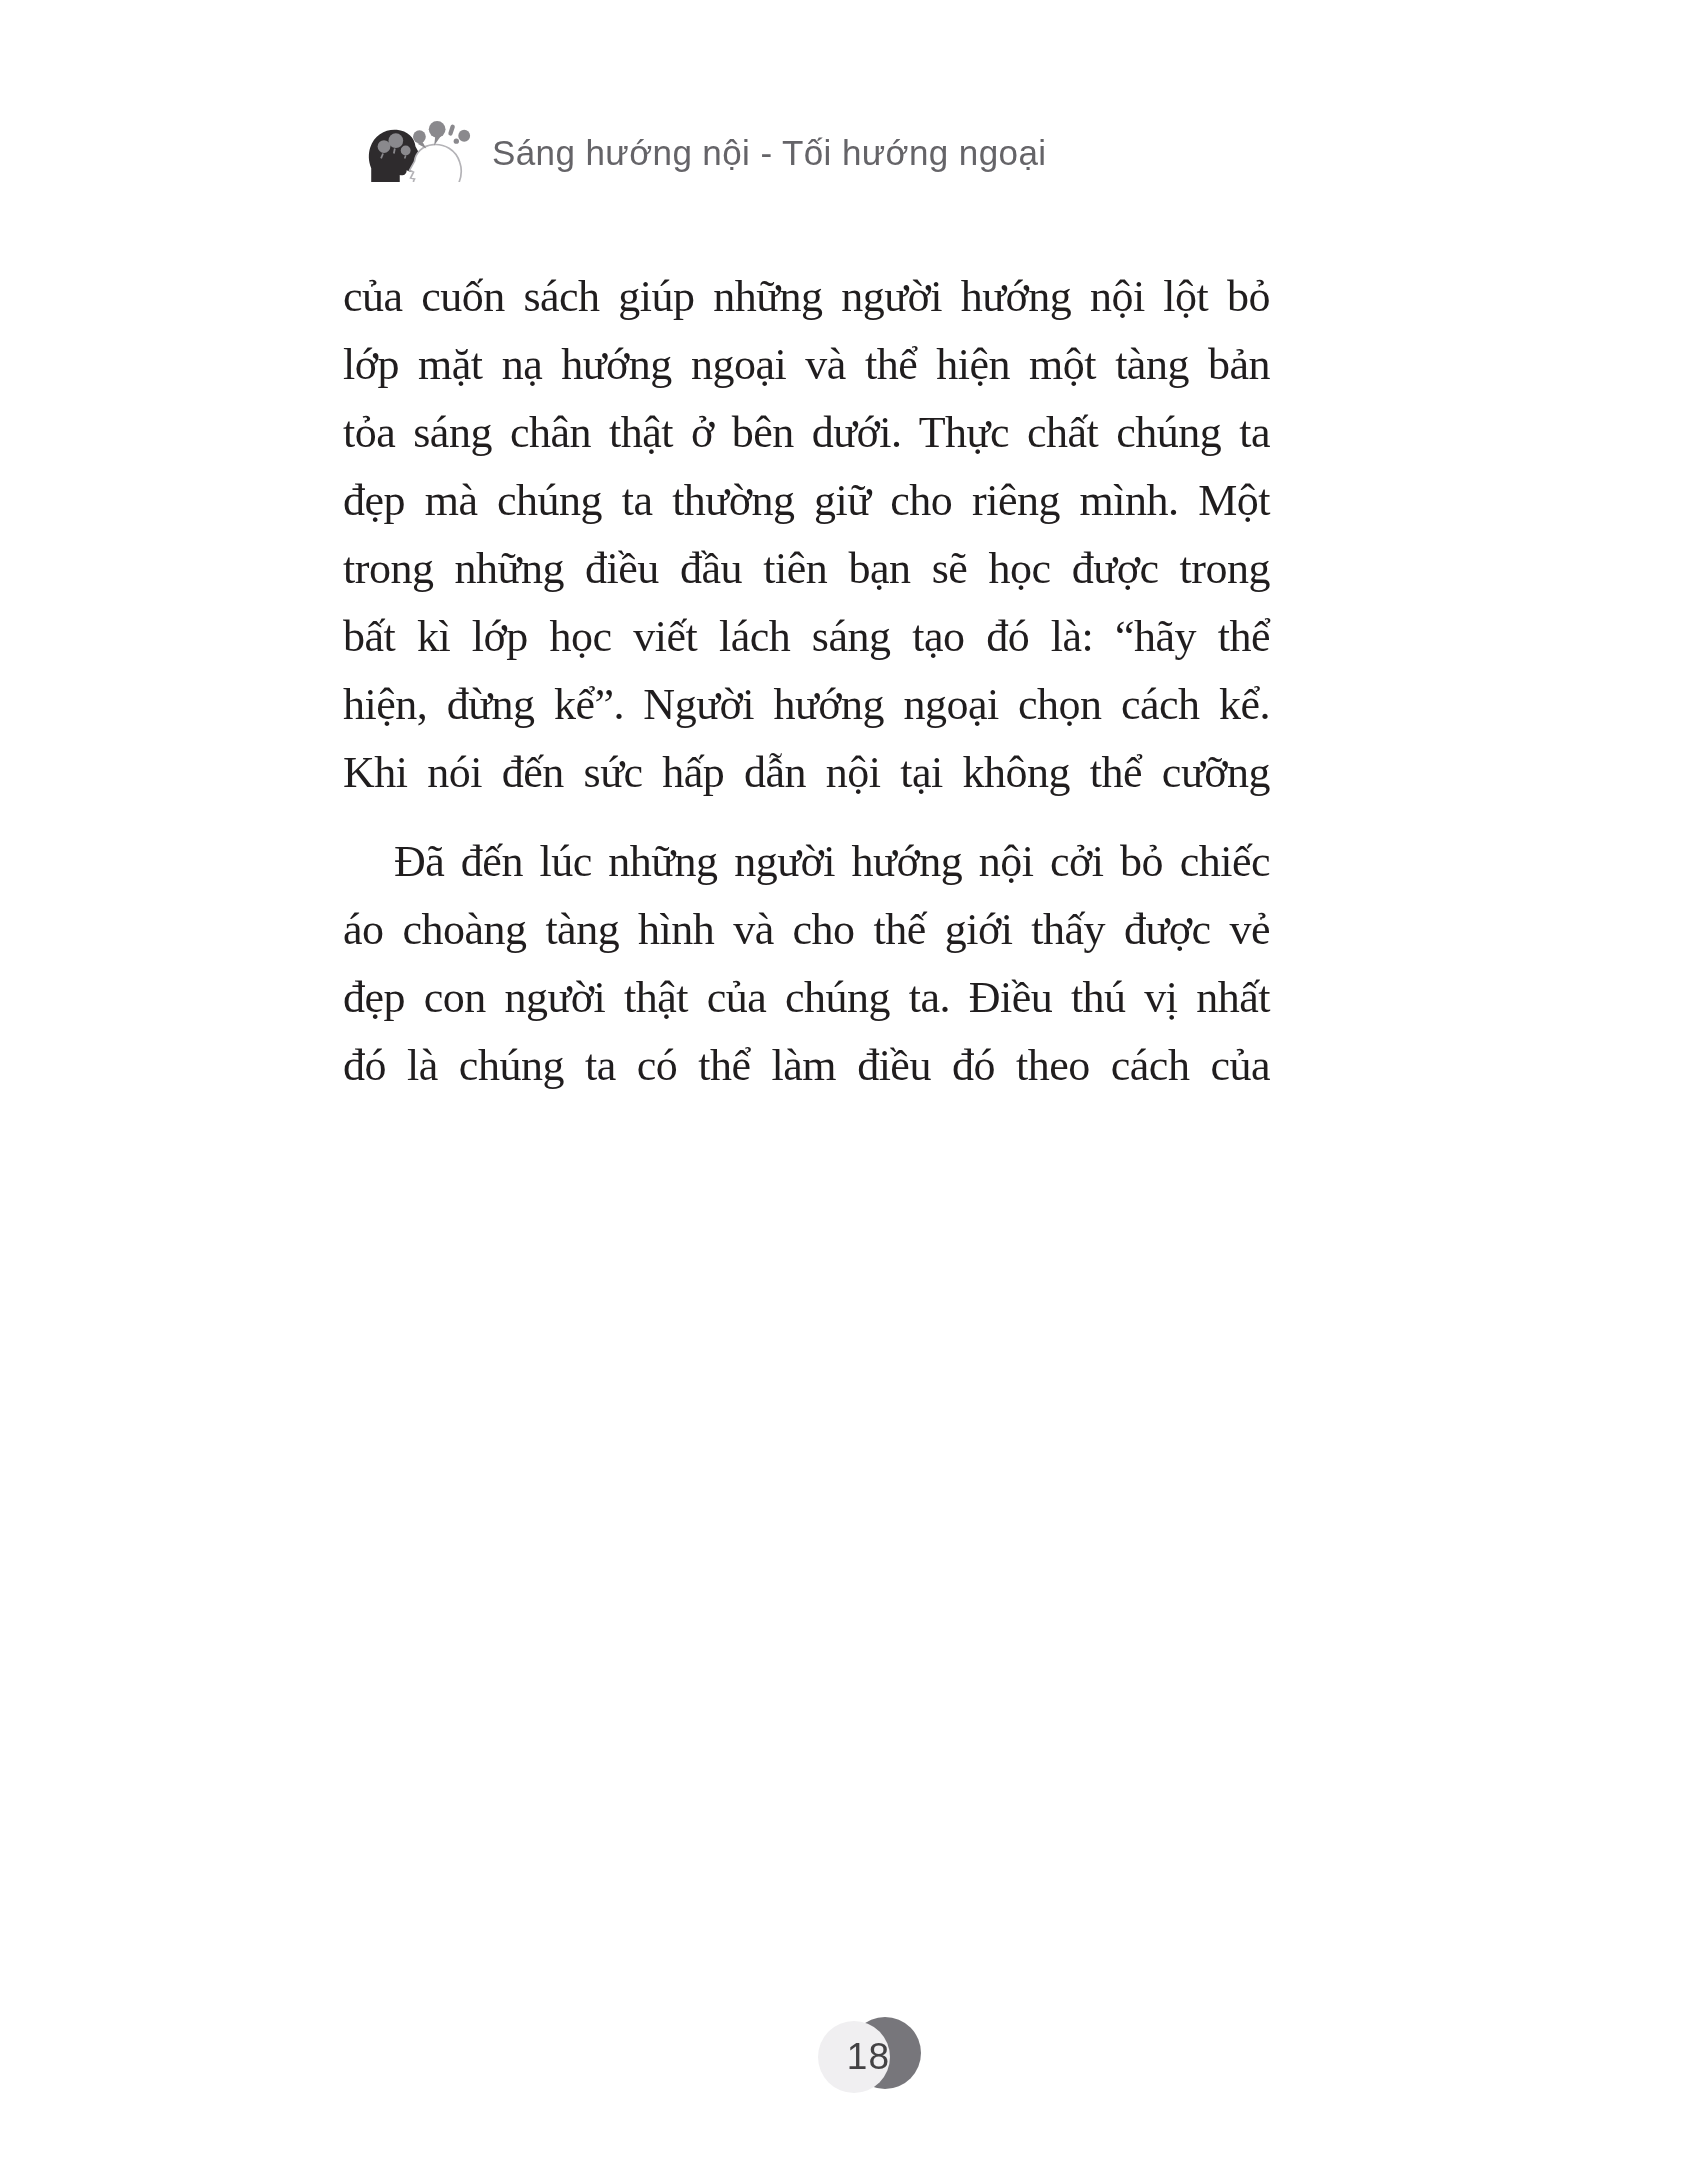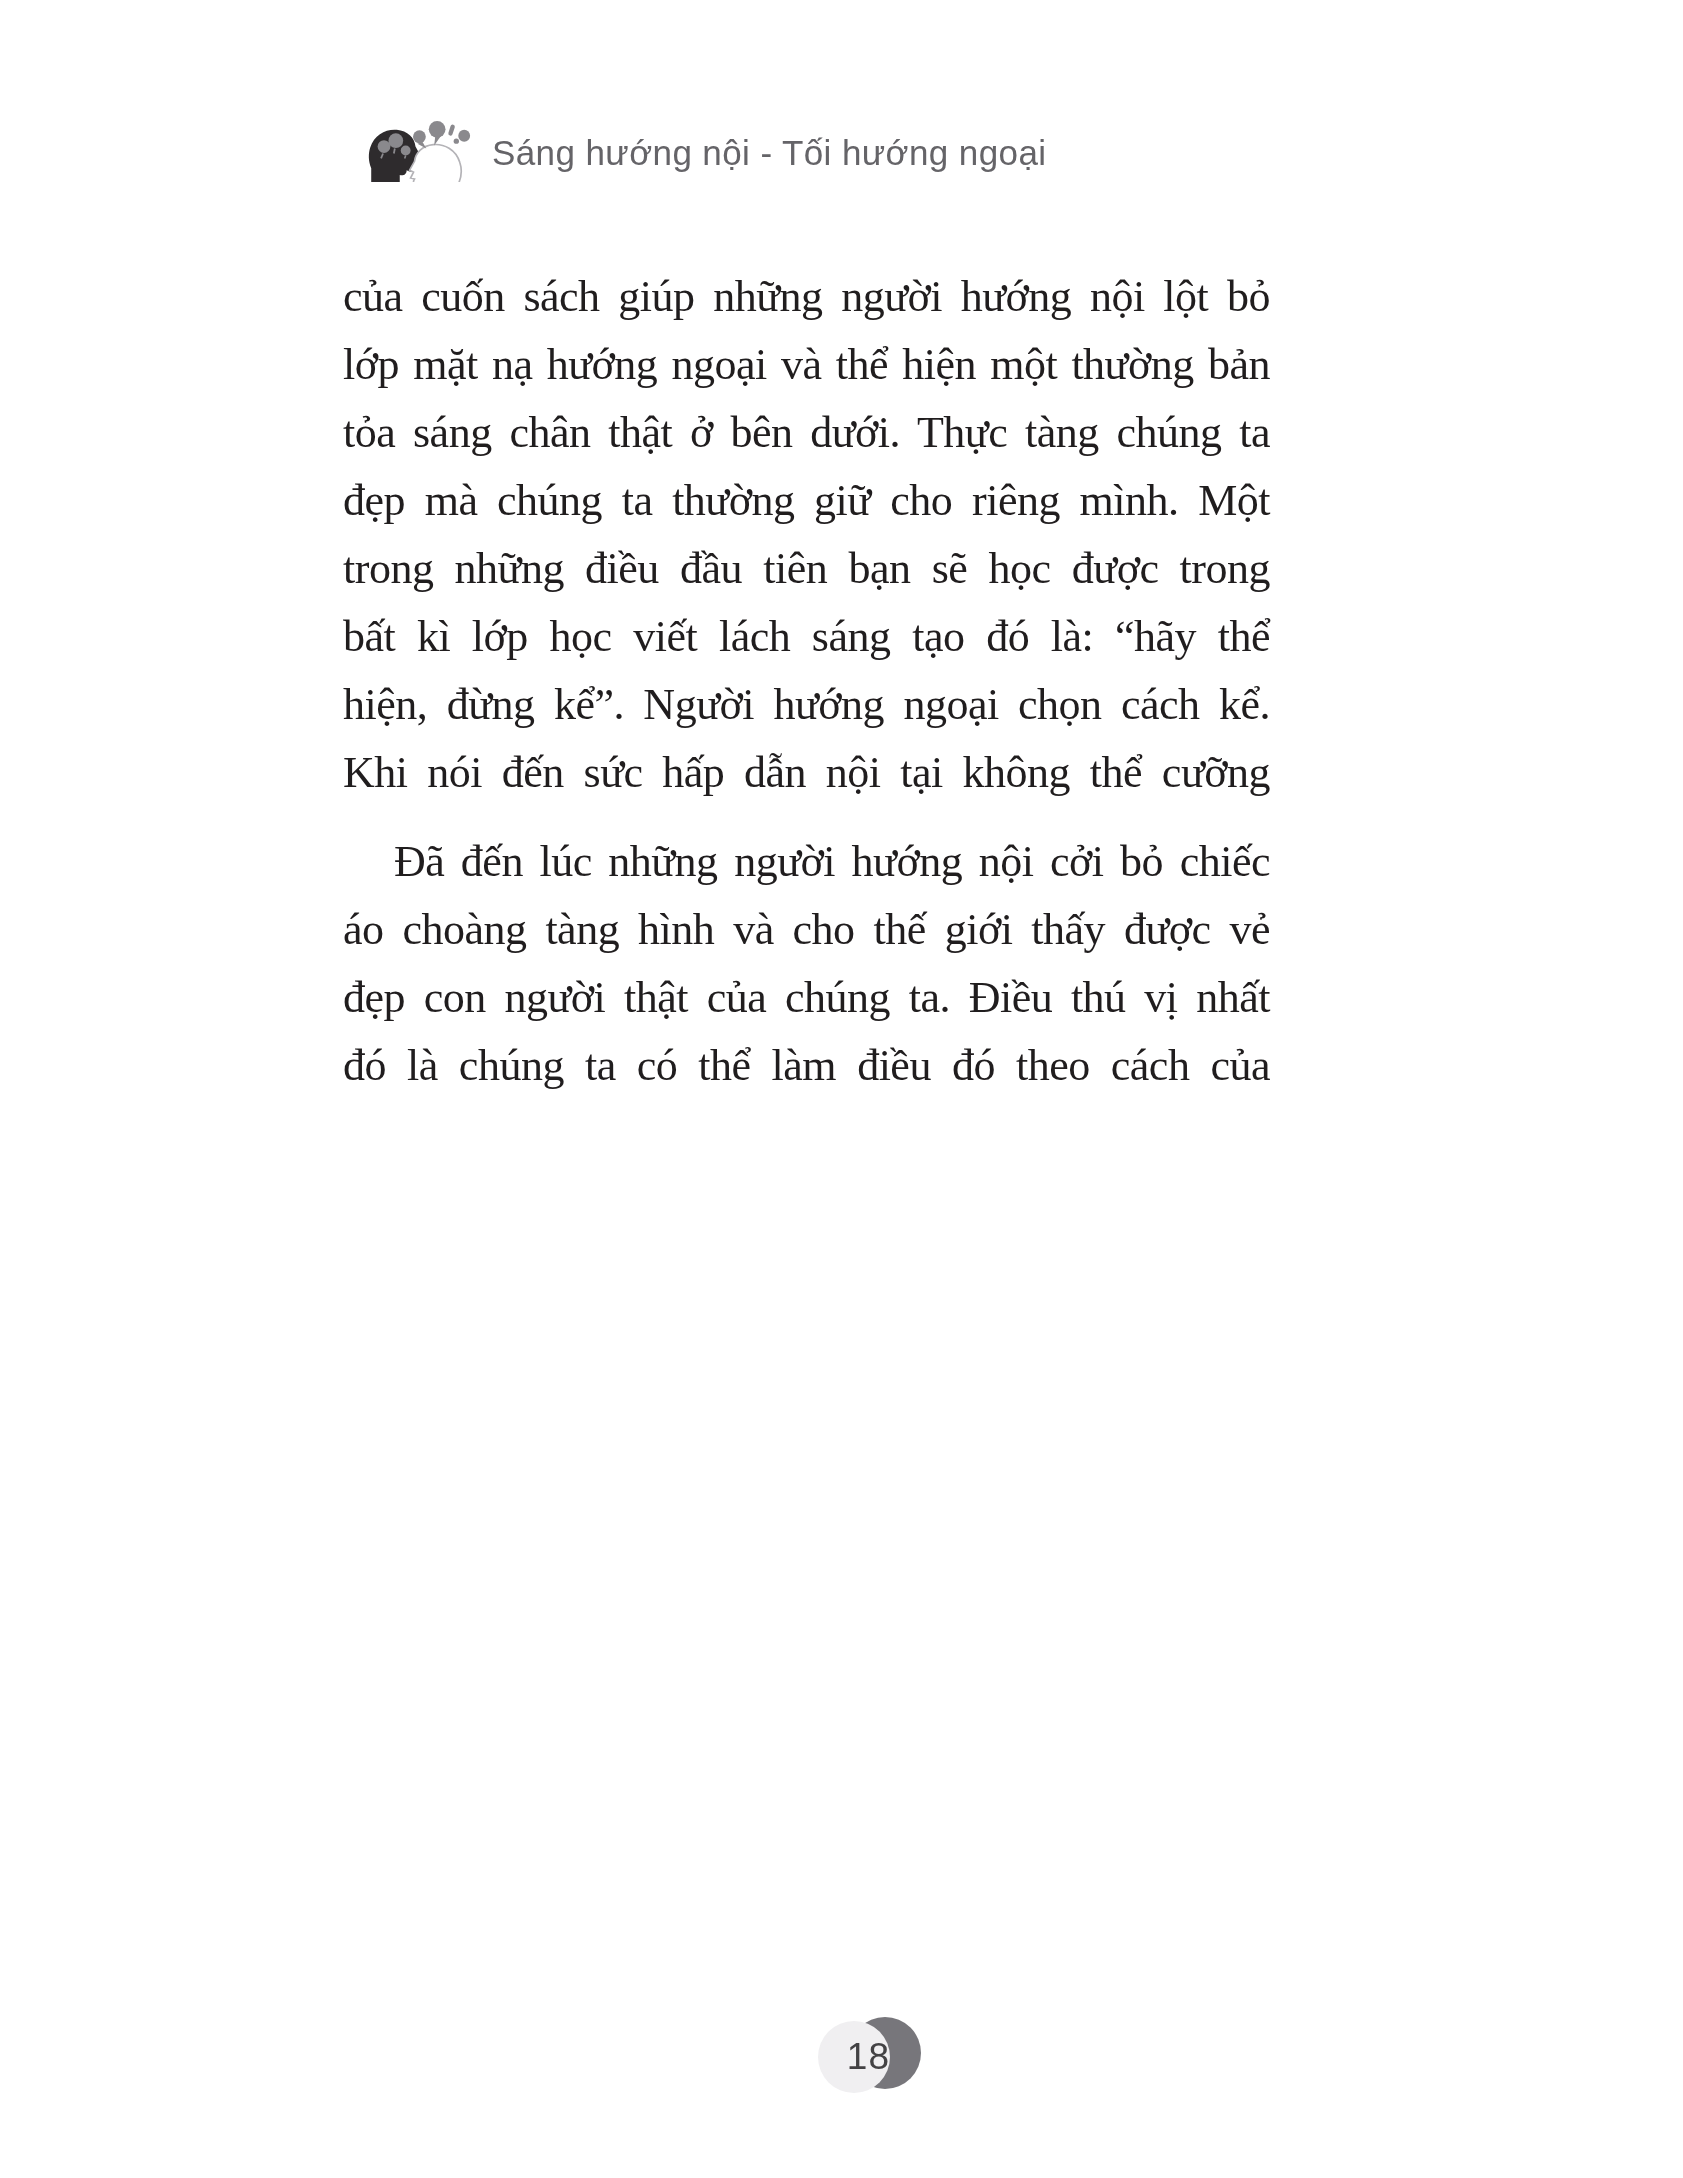--- a/index.html
+++ b/index.html
@@ -86,22 +86,22 @@
           <circle cx="106.5" cy="15" r="6"></circle>
         </g>
       </g>
     </svg>
   </div>
   <div class="page-title" style="color: rgb(101, 100, 104);">Sáng hướng nội - Tối hướng ngoại</div>
 
   <div class="body-text" style="color: rgb(32, 29, 30);">
       <div class="para">
         <div class="line just">của cuốn sách giúp những người hướng nội lột bỏ</div>
-        <div class="line just">lớp mặt nạ hướng ngoại và thể hiện một thường bản</div>
-        <div class="line just">tỏa sáng chân thật ở bên dưới. Thực tàng chúng ta</div>
+        <div class="line just">lớp mặt nạ hướng ngoại và thể hiện một tàng bản</div>
+        <div class="line just">tỏa sáng chân thật ở bên dưới. Thực chất chúng ta</div>
         <div class="line just">đẹp mà chúng ta thường giữ cho riêng mình. Một</div>
         <div class="line just">trong những điều đầu tiên bạn sẽ học được trong</div>
         <div class="line just">bất kì lớp học viết lách sáng tạo đó là: “hãy thể</div>
         <div class="line just">hiện, đừng kể”. Người hướng ngoại chọn cách kể.</div>
         <div class="line just">Khi nói đến sức hấp dẫn nội tại không thể cưỡng</div>
       </div>
       <div class="para">
         <div class="line just first-indent">Đã đến lúc những người hướng nội cởi bỏ chiếc</div>
         <div class="line just">áo choàng tàng hình và cho thế giới thấy được vẻ</div>
         <div class="line just">đẹp con người thật của chúng ta. Điều thú vị nhất</div>

